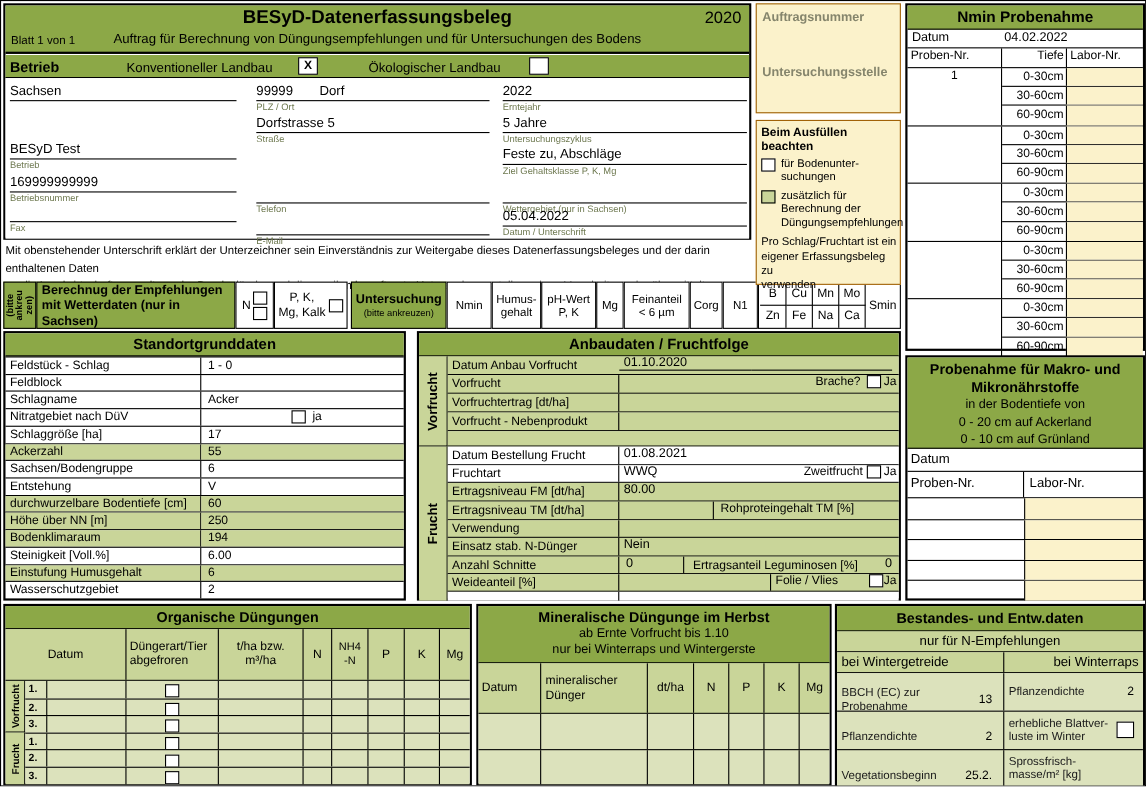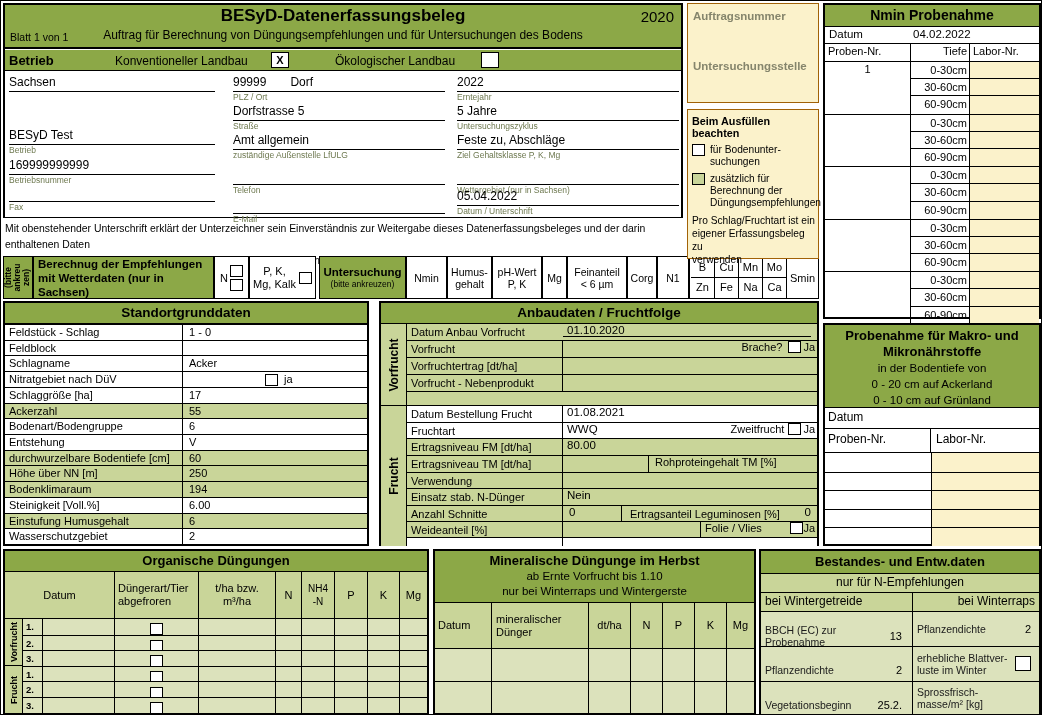--- a/index.html
+++ b/index.html
@@ -99,24 +99,20 @@
       </div>
 
       <div class="abs" style="left:228px;top:4px;width:212px">
         <div class="val uline"><span>99999</span><span style="display:inline-block;width:24px"></span><span>Dorf</span></div>
         <div class="lbl">PLZ / Ort</div>
       </div>
       <div class="abs" style="left:228px;top:33px;width:212px">
         <div class="val uline">Dorfstrasse 5</div>
         <div class="lbl">Straße</div>
       </div>
-      <div class="abs" style="left:228px;top:62px;width:212px">
-        <div class="val uline">Amt allgemein</div>
-        <div class="lbl">zuständige Außenstelle LfULG</div>
-      </div>
       <div class="abs" style="left:228px;top:97px;width:212px">
         <div class="val uline"></div>
         <div class="lbl">Telefon</div>
       </div>
       <div class="abs" style="left:228px;top:126px;width:212px">
         <div class="val uline"></div>
         <div class="lbl">E-Mail</div>
       </div>
 
       <div class="abs" style="left:452px;top:4px;width:222px">
@@ -228,21 +224,21 @@
       </div>
     <div class="srow">
         <div class="sl">Schlaggröße [ha]</div>
         <div class="sv">17</div>
       </div>
     <div class="srow">
         <div class="sl lg">Ackerzahl</div>
         <div class="sv lg">55</div>
       </div>
     <div class="srow">
-        <div class="sl">Bodenart/Bodengruppe</div>
+        <div class="sl">Sachsen/Bodengruppe</div>
         <div class="sv">6</div>
       </div>
     <div class="srow">
         <div class="sl">Entstehung</div>
         <div class="sv">V</div>
       </div>
     <div class="srow">
         <div class="sl lg">durchwurzelbare Bodentiefe [cm]</div>
         <div class="sv lg">60</div>
       </div>

